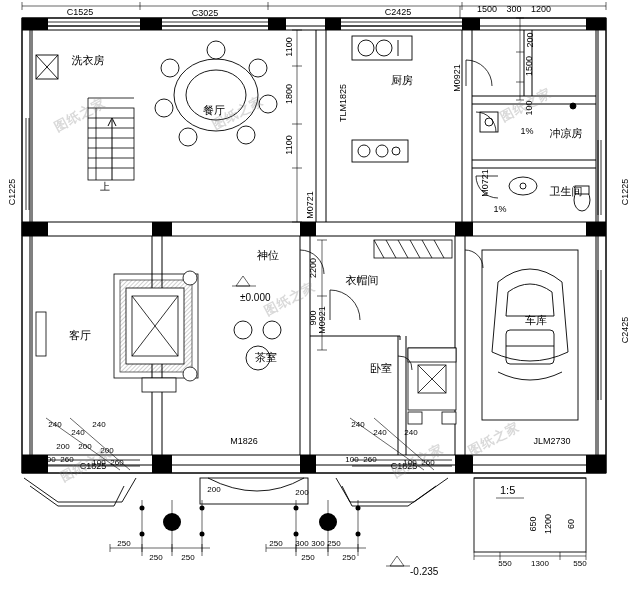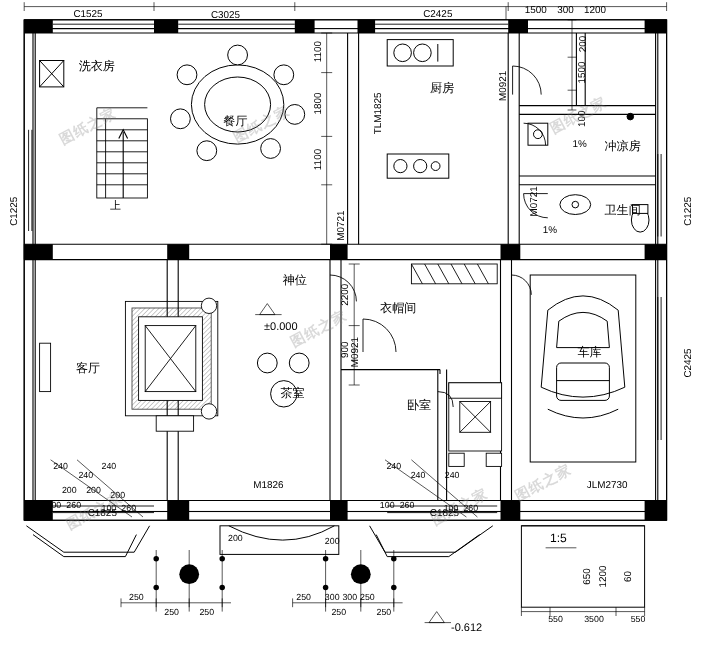--- a/index.html
+++ b/index.html
@@ -379,21 +379,21 @@
       <div style="position: absolute; left: 124px; top: 543px; transform: translate(-50%, -50%); font-size: 8px; color: rgb(0, 0, 0); white-space: nowrap; font-family: &quot;Liberation Sans&quot;, sans-serif;">250</div>
       <div style="position: absolute; left: 156px; top: 557px; transform: translate(-50%, -50%); font-size: 8px; color: rgb(0, 0, 0); white-space: nowrap; font-family: &quot;Liberation Sans&quot;, sans-serif;">250</div>
       <div style="position: absolute; left: 188px; top: 557px; transform: translate(-50%, -50%); font-size: 8px; color: rgb(0, 0, 0); white-space: nowrap; font-family: &quot;Liberation Sans&quot;, sans-serif;">250</div>
       <div style="position: absolute; left: 302px; top: 543px; transform: translate(-50%, -50%); font-size: 8px; color: rgb(0, 0, 0); white-space: nowrap; font-family: &quot;Liberation Sans&quot;, sans-serif;">300</div>
       <div style="position: absolute; left: 318px; top: 543px; transform: translate(-50%, -50%); font-size: 8px; color: rgb(0, 0, 0); white-space: nowrap; font-family: &quot;Liberation Sans&quot;, sans-serif;">300</div>
       <div style="position: absolute; left: 334px; top: 543px; transform: translate(-50%, -50%); font-size: 8px; color: rgb(0, 0, 0); white-space: nowrap; font-family: &quot;Liberation Sans&quot;, sans-serif;">250</div>
       <div style="position: absolute; left: 276px; top: 543px; transform: translate(-50%, -50%); font-size: 8px; color: rgb(0, 0, 0); white-space: nowrap; font-family: &quot;Liberation Sans&quot;, sans-serif;">250</div>
       <div style="position: absolute; left: 308px; top: 557px; transform: translate(-50%, -50%); font-size: 8px; color: rgb(0, 0, 0); white-space: nowrap; font-family: &quot;Liberation Sans&quot;, sans-serif;">250</div>
       <div style="position: absolute; left: 349px; top: 557px; transform: translate(-50%, -50%); font-size: 8px; color: rgb(0, 0, 0); white-space: nowrap; font-family: &quot;Liberation Sans&quot;, sans-serif;">250</div>
       <div style="position: absolute; left: 505px; top: 563px; transform: translate(-50%, -50%); font-size: 8px; color: rgb(0, 0, 0); white-space: nowrap; font-family: &quot;Liberation Sans&quot;, sans-serif;">550</div>
-      <div style="position: absolute; left: 540px; top: 563px; transform: translate(-50%, -50%); font-size: 8px; color: rgb(0, 0, 0); white-space: nowrap; font-family: &quot;Liberation Sans&quot;, sans-serif;">3500</div>
+      <div style="position: absolute; left: 540px; top: 563px; transform: translate(-50%, -50%); font-size: 8px; color: rgb(0, 0, 0); white-space: nowrap; font-family: &quot;Liberation Sans&quot;, sans-serif;">1300</div>
       <div style="position: absolute; left: 580px; top: 563px; transform: translate(-50%, -50%); font-size: 8px; color: rgb(0, 0, 0); white-space: nowrap; font-family: &quot;Liberation Sans&quot;, sans-serif;">550</div>
       <div style="position: absolute; left: 105px; top: 187px; transform: translate(-50%, -50%); font-size: 10px; color: rgb(0, 0, 0); white-space: nowrap; font-family: &quot;Liberation Sans&quot;, sans-serif;">上</div>
       <div style="position: absolute; left: 529px; top: 66px; font-size: 9px; color: rgb(0, 0, 0); white-space: nowrap; font-family: &quot;Liberation Sans&quot;, sans-serif; transform: translate(-50%, -50%) rotate(-90deg);">1500</div>
       <div style="position: absolute; left: 530px; top: 40px; font-size: 9px; color: rgb(0, 0, 0); white-space: nowrap; font-family: &quot;Liberation Sans&quot;, sans-serif; transform: translate(-50%, -50%) rotate(-90deg);">200</div>
       <div style="position: absolute; left: 529px; top: 108px; font-size: 9px; color: rgb(0, 0, 0); white-space: nowrap; font-family: &quot;Liberation Sans&quot;, sans-serif; transform: translate(-50%, -50%) rotate(-90deg);">100</div>
       <div style="position: absolute; left: 625px; top: 192px; font-size: 9px; color: rgb(0, 0, 0); white-space: nowrap; font-family: &quot;Liberation Sans&quot;, sans-serif; transform: translate(-50%, -50%) rotate(-90deg);">C1225</div>
       <div style="position: absolute; left: 625px; top: 330px; font-size: 9px; color: rgb(0, 0, 0); white-space: nowrap; font-family: &quot;Liberation Sans&quot;, sans-serif; transform: translate(-50%, -50%) rotate(-90deg);">C2425</div>
       <div style="position: absolute; left: 533px; top: 524px; font-size: 9px; color: rgb(0, 0, 0); white-space: nowrap; font-family: &quot;Liberation Sans&quot;, sans-serif; transform: translate(-50%, -50%) rotate(-90deg);">650</div>
       <div style="position: absolute; left: 548px; top: 524px; font-size: 9px; color: rgb(0, 0, 0); white-space: nowrap; font-family: &quot;Liberation Sans&quot;, sans-serif; transform: translate(-50%, -50%) rotate(-90deg);">1200</div>
       <div style="position: absolute; left: 571px; top: 524px; font-size: 9px; color: rgb(0, 0, 0); white-space: nowrap; font-family: &quot;Liberation Sans&quot;, sans-serif; transform: translate(-50%, -50%) rotate(-90deg);">60</div>
@@ -408,21 +408,21 @@
       <div style="position: absolute; left: 485px; top: 183px; font-size: 9px; color: rgb(0, 0, 0); white-space: nowrap; font-family: &quot;Liberation Sans&quot;, sans-serif; transform: translate(-50%, -50%) rotate(-90deg);">M0721</div>
       <div style="position: absolute; left: 310px; top: 205px; font-size: 9px; color: rgb(0, 0, 0); white-space: nowrap; font-family: &quot;Liberation Sans&quot;, sans-serif; transform: translate(-50%, -50%) rotate(-90deg);">M0721</div>
       <div style="position: absolute; left: 322px; top: 320px; font-size: 9px; color: rgb(0, 0, 0); white-space: nowrap; font-family: &quot;Liberation Sans&quot;, sans-serif; transform: translate(-50%, -50%) rotate(-90deg);">M0921</div>
       <div style="position: absolute; left: 244px; top: 441px; font-size: 9px; color: rgb(0, 0, 0); white-space: nowrap; font-family: &quot;Liberation Sans&quot;, sans-serif; transform: translate(-50%, -50%);">M1826</div>
       <div style="position: absolute; left: 93px; top: 466px; font-size: 9px; color: rgb(0, 0, 0); white-space: nowrap; font-family: &quot;Liberation Sans&quot;, sans-serif; transform: translate(-50%, -50%);">C1825</div>
       <div style="position: absolute; left: 404px; top: 466px; font-size: 9px; color: rgb(0, 0, 0); white-space: nowrap; font-family: &quot;Liberation Sans&quot;, sans-serif; transform: translate(-50%, -50%);">C1825</div>
       <div style="position: absolute; left: 552px; top: 441px; font-size: 9px; color: rgb(0, 0, 0); white-space: nowrap; font-family: &quot;Liberation Sans&quot;, sans-serif; transform: translate(-50%, -50%);">JLM2730</div>
       <div style="position: absolute; left: 527px; top: 131px; font-size: 9px; color: rgb(0, 0, 0); white-space: nowrap; font-family: &quot;Liberation Sans&quot;, sans-serif; transform: translate(-50%, -50%);">1%</div>
       <div style="position: absolute; left: 500px; top: 209px; font-size: 9px; color: rgb(0, 0, 0); white-space: nowrap; font-family: &quot;Liberation Sans&quot;, sans-serif; transform: translate(-50%, -50%);">1%</div>
       <div style="position: absolute; left: 240px; top: 292px; font-size: 10px; color: rgb(0, 0, 0); font-family: &quot;Liberation Sans&quot;, sans-serif;">±0.000</div>
-      <div style="position: absolute; left: 410px; top: 566px; font-size: 10px; color: rgb(0, 0, 0); font-family: &quot;Liberation Sans&quot;, sans-serif;">-0.612</div>
+      <div style="position: absolute; left: 410px; top: 566px; font-size: 10px; color: rgb(0, 0, 0); font-family: &quot;Liberation Sans&quot;, sans-serif;">-0.235</div>
       <div style="position: absolute; left: 500px; top: 484px; font-size: 11px; color: rgb(0, 0, 0); font-family: &quot;Liberation Sans&quot;, sans-serif;">1:5</div>
     </div>
 
 <div class="wm" style="left:52px;top:106px;">图纸之家</div>
 <div class="wm" style="left:210px;top:104px;">图纸之家</div>
 <div class="wm" style="left:498px;top:96px;">图纸之家</div>
 <div class="wm" style="left:262px;top:290px;">图纸之家</div>
 <div class="wm" style="left:58px;top:456px;">图纸之家</div>
 <div class="wm" style="left:390px;top:452px;">图纸之家</div>
 <div class="wm" style="left:466px;top:430px;">图纸之家</div>

